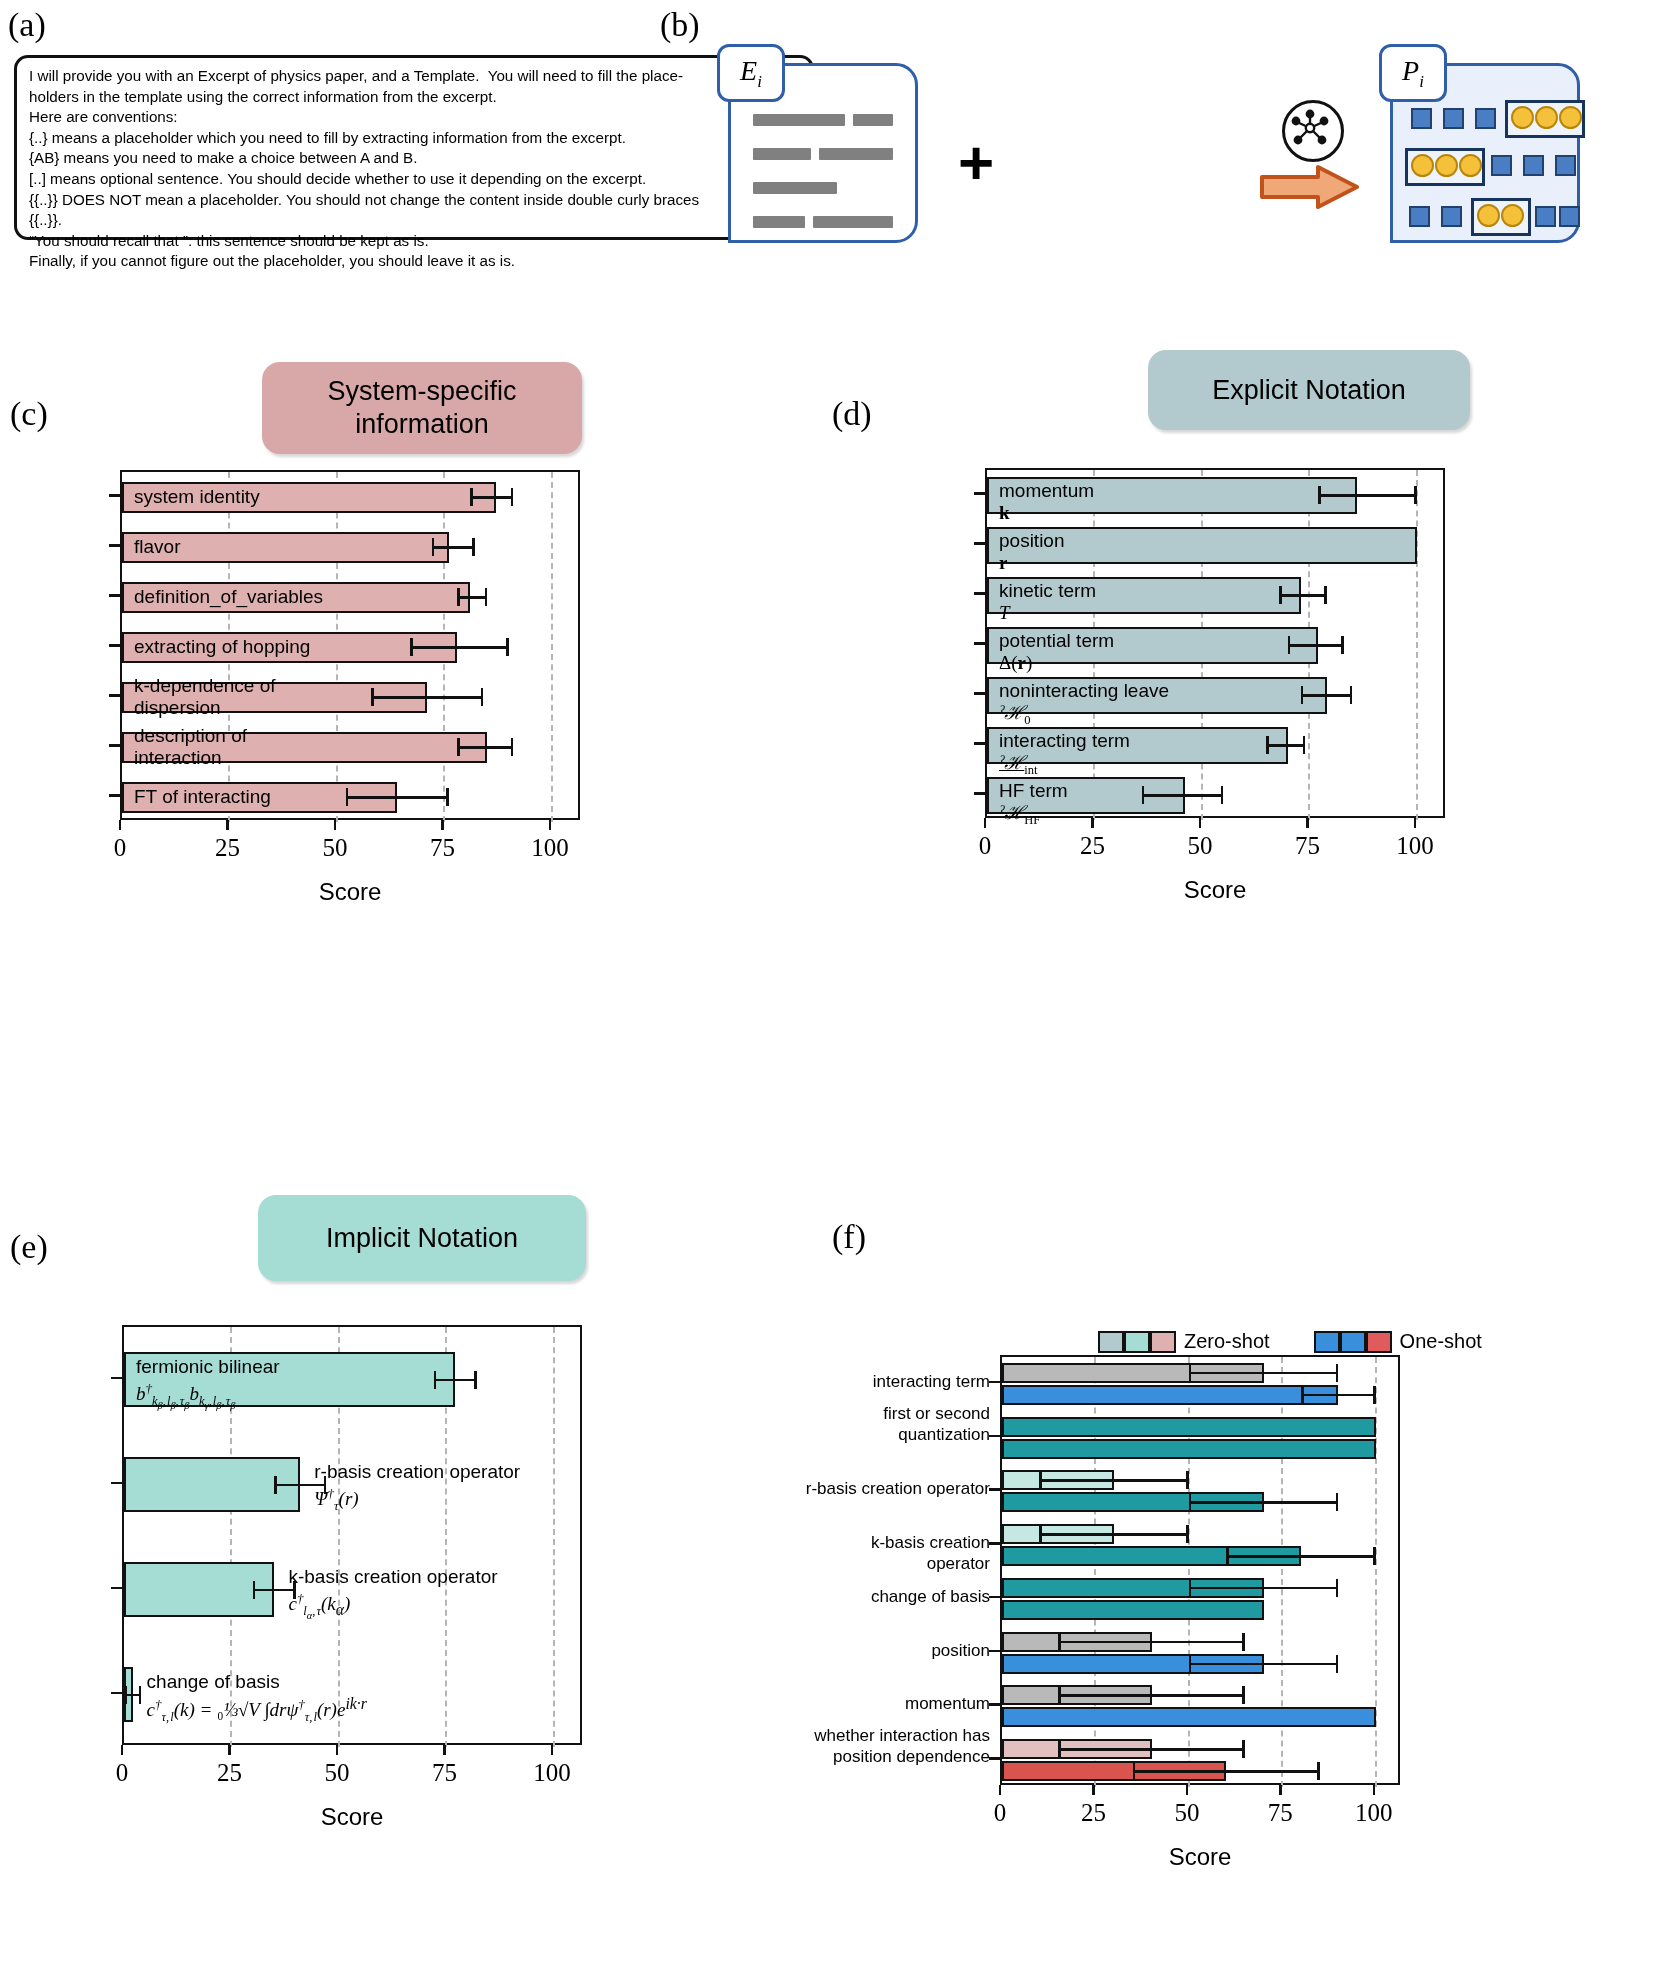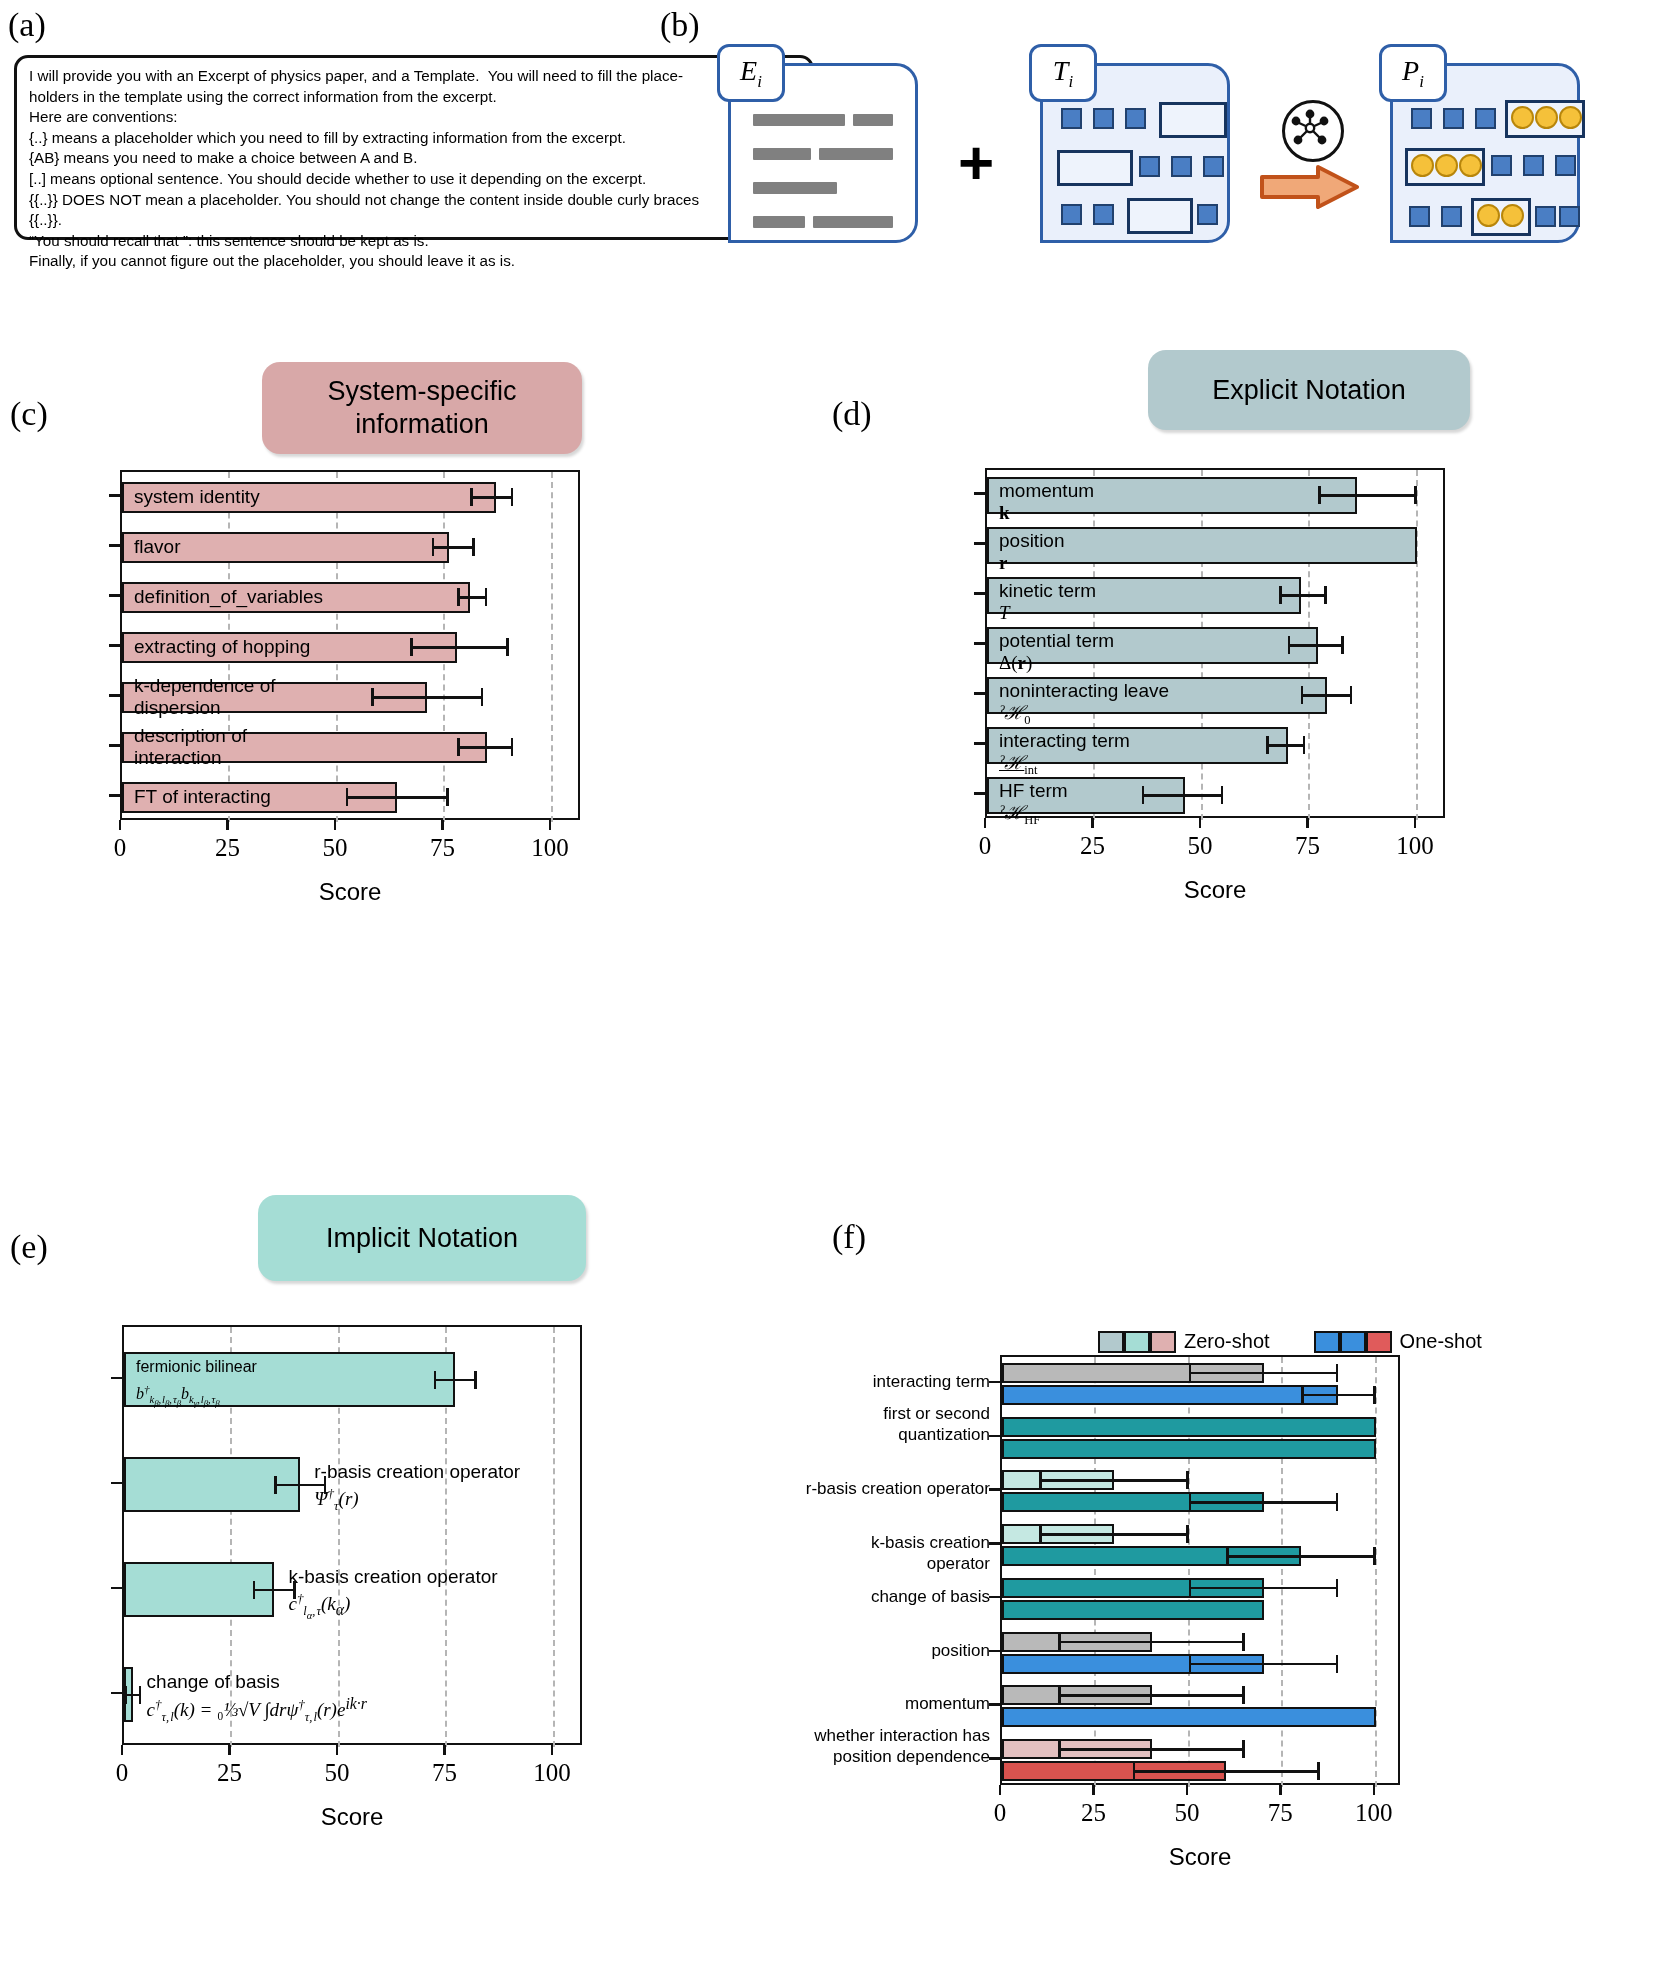--- a/index.html
+++ b/index.html
@@ -88,37 +88,20 @@
     <div class="gline" style="left:122px;top:48px;width:40px;"></div>
     <div class="gline" style="left:22px;top:82px;width:58px;"></div>
     <div class="gline" style="left:88px;top:82px;width:74px;"></div>
     <div class="gline" style="left:22px;top:116px;width:84px;"></div>
     <div class="gline" style="left:22px;top:150px;width:52px;"></div>
     <div class="gline" style="left:82px;top:150px;width:80px;"></div>
   </div>
 
   <div id="plus">+</div>
 
-  <div class="doc lightfill" style="left:350px;">
-    <div class="doctag">
-      <span class="mi"><span>T</span><sub>i</sub></span>
-    </div>
-    <div class="bsq" style="left:18px;top:42px;"></div>
-    <div class="bsq" style="left:50px;top:42px;"></div>
-    <div class="bsq" style="left:82px;top:42px;"></div>
-    <div class="brect" style="left:116px;top:36px;width:62px;height:30px;"></div>
-    <div class="brect" style="left:14px;top:84px;width:70px;height:30px;"></div>
-    <div class="bsq" style="left:96px;top:90px;"></div>
-    <div class="bsq" style="left:128px;top:90px;"></div>
-    <div class="bsq" style="left:160px;top:90px;"></div>
-    <div class="bsq" style="left:18px;top:138px;"></div>
-    <div class="bsq" style="left:50px;top:138px;"></div>
-    <div class="brect" style="left:84px;top:132px;width:60px;height:30px;"></div>
-    <div class="bsq" style="left:154px;top:138px;"></div>
-  </div>
 
   <div id="net-icon">
     <svg width="50" height="50" viewBox="0 0 50 50">
       <g stroke="#111" stroke-width="2.4" fill="#111">
         <line x1="25" y1="25" x2="25" y2="12"></line>
           <line x1="25" y1="25" x2="12" y2="19"></line>
         <line x1="25" y1="25" x2="38" y2="19"></line>
           <line x1="25" y1="25" x2="14" y2="36"></line>
         <line x1="25" y1="25" x2="36" y2="36"></line>
         <circle cx="25" cy="25" r="4.2" fill="#fff"></circle>
@@ -299,21 +282,21 @@
 <div class="pill" style="left:258px;top:1195px;width:328px;height:86px;background:#a5ddd5;">
   <span>Implicit Notation</span>
 </div>
 <div class="chart" id="chart-e" style="left:122px;top:1325px;width:578px;height:530px;">
     <div class="axes" style="left:0;top:0;width:460px;height:420px;">
       <div class="vgrid" style="left:106.4766355140187px;top:0;height:420px;"></div>
       <div class="vgrid" style="left:213.9532710280374px;top:0;height:420px;"></div>
       <div class="vgrid" style="left:321.4299065420561px;top:0;height:420px;"></div>
       <div class="vgrid" style="left:428.9065420560748px;top:0;height:420px;"></div>
       <div class="bar" style="left:0;top:25.2px;width:331.02803738317755px;height:54.6px;background:#a5ddd5;"></div>
-      <div class="barlabel" style="left:12px;top:28.5px;font-size:16px;">fermionic bilinear<br><span style="font-family:'Liberation Serif',serif;font-style:italic;">b<sup class="dag">†</sup><sub class="sm">k<sub>β</sub>, l<sub>β</sub>, τ<sub>β</sub></sub>b<sub class="sm">k<sub>γ</sub>, l<sub>β</sub>, τ<sub>β</sub></sub></span></div>
+      <div class="barlabel" style="left:12px;top:28.5px;font-size:19px;">fermionic bilinear<br><span style="font-family:'Liberation Serif',serif;font-style:italic;">b<sup class="dag">†</sup><sub class="sm">k<sub>β</sub>, l<sub>β</sub>, τ<sub>β</sub></sub>b<sub class="sm">k<sub>γ</sub>, l<sub>β</sub>, τ<sub>β</sub></sub></span></div>
       <div class="err" style="left:309.5327102803738px;top:51.5px;width:42.990654205607484px;"></div>
       <div class="errcap" style="left:309.5327102803738px;top:43.5px;height:18px;"></div>
       <div class="errcap" style="left:350.0233644859813px;top:43.5px;height:18px;"></div>
       <div class="bar" style="left:0;top:130.2px;width:176.26168224299064px;height:54.6px;background:#a5ddd5;"></div>
       <div class="barlabel" style="left:190.26168224299064px;top:133.5px;font-size:19px;">r-basis creation operator<br><span style="font-family:'Liberation Serif',serif;font-style:italic;">Ψ<sup class="dag">†</sup><sub class="sm">τ</sub>(r)</span></div>
       <div class="err" style="left:150.46728971962617px;top:156.5px;width:51.58878504672896px;"></div>
       <div class="errcap" style="left:150.46728971962617px;top:148.5px;height:18px;"></div>
       <div class="errcap" style="left:199.55607476635512px;top:148.5px;height:18px;"></div>
       <div class="bar" style="left:0;top:235.2px;width:150.46728971962617px;height:54.6px;background:#a5ddd5;"></div>
       <div class="barlabel" style="left:164.46728971962617px;top:238.5px;font-size:19px;">k-basis creation operator<br><span style="font-family:'Liberation Serif',serif;font-style:italic;">c<sup class="dag">†</sup><sub class="sm">l<sub>α</sub>, τ</sub>(k<sub>α</sub>)</span></div>

